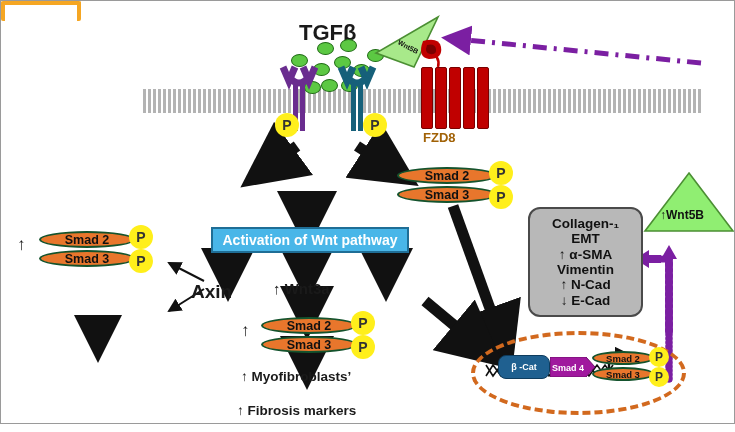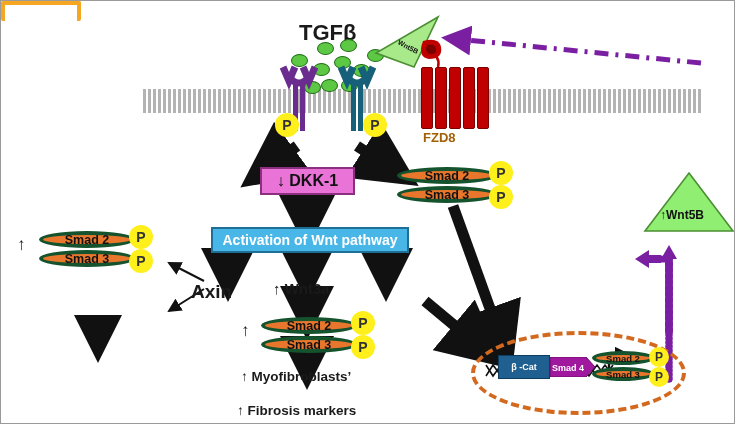--- a/index.html
+++ b/index.html
@@ -36,21 +36,21 @@
         border:2px solid #8b2f7e;font-size:16px;color:#111;}
   #wntpath{left:210px;top:226px;width:198px;height:26px;background:#49b6e8;
         border:2px solid #1f6e96;font-size:14px;color:#fff;}
   #graybox{left:527px;top:206px;width:115px;height:110px;background:#b8b8b8;
         border:2px solid #4a4a4a;border-radius:12px;flex-direction:column;
         font-size:13.5px;color:#111;line-height:1.14;}
   #smad7box{left:8px;top:292px;width:178px;height:78px;background:#fff;
         border:1.5px solid #444;flex-direction:column;font-size:12px;color:#111;}
   
   .smad{position:absolute;border-radius:50%;background:#e8762c;
-        border:4px solid #14532d;display:flex;align-items:center;justify-content:center;
+        border:2px solid #14532d;display:flex;align-items:center;justify-content:center;
         font-weight:bold;color:#111;box-sizing:border-box;}
   
   #nucleus{left:470px;top:330px;width:215px;height:84px;
      border:4px dashed #d2691e;border-radius:50%;box-sizing:border-box;}
   .gene-el{position:absolute;box-sizing:border-box;display:flex;
      align-items:center;justify-content:center;font-weight:bold;color:#fff;font-size:9px;}
   #wnt5b-right{left:659px;top:208px;font-size:12px;color:#111;}
   
   svg.ovl{position:absolute;left:0;top:0;width:735px;height:432px;
           pointer-events:none;overflow:visible;}
@@ -202,21 +202,20 @@
   <div class="pbadge" style="left:274px;top:112px;">P</div>
   <div class="pbadge" style="left:362px;top:112px;">P</div>
 
   <div class="helix abs" style="left:420px;top:66px;"></div>
   <div class="helix abs" style="left:434px;top:66px;"></div>
   <div class="helix abs" style="left:448px;top:66px;"></div>
   <div class="helix abs" style="left:462px;top:66px;"></div>
   <div class="helix abs" style="left:476px;top:66px;"></div>
   <div class="txt" id="fzd8-label">FZD8</div>
 
-  <div class="box" id="dkk1">↓ DKK-1</div>
 
   <div class="abs" style="left:396px;top:166px;">
     <div class="smad" style="left:0;top:0;width:100px;height:17px;font-size:12.5px;">Smad 2</div>
     <div class="smad" style="left:0;top:19px;width:100px;height:17px;font-size:12.5px;">Smad 3</div>
     <div class="pbadge" style="left:92px;top:-6px;">P</div>
     <div class="pbadge" style="left:92px;top:18px;">P</div>
   </div>
 
   <div class="box" id="wntpath">Activation of Wnt pathway</div>
 
@@ -236,30 +235,38 @@
     <div class="txt" style="left:-12px;top:4px;font-size:17px;">↑</div>
     <div class="smad" style="left:8px;top:0;width:96px;height:17px;font-size:12.5px;">Smad 2</div>
     <div class="smad" style="left:8px;top:19px;width:96px;height:17px;font-size:12.5px;">Smad 3</div>
     <div class="pbadge" style="left:98px;top:-6px;">P</div>
     <div class="pbadge" style="left:98px;top:18px;">P</div>
   </div>
 
   <div class="txt" style="left:240px;top:368px;font-size:13.5px;">↑ Myofibroblasts’</div>
   <div class="txt" style="left:236px;top:402px;font-size:13.5px;">↑ Fibrosis markers</div>
 
+  <div class="box" id="graybox">
+    <div>Collagen-₁</div>
+    <div>EMT</div>
+    <div>↑ α-SMA</div>
+    <div>Vimentin</div>
+    <div>↑ N-Cad</div>
+    <div>↓ E-Cad</div>
+  </div>
 
   <svg class="abs" style="left:642px;top:170px;width:92px;height:64px;">
     <polygon points="46,2 90,60 2,60" fill="#90ee72" stroke="#4b8f33" stroke-width="1.6"></polygon>
   </svg>
   <div class="txt" id="wnt5b-right">↑Wnt5B</div>
 
   <div id="nucleus" class="abs"></div>
 
   <div class="gene-el" style="left:497px;top:354px;width:52px;height:24px;
-       background:#1f6090;border:1px solid #0e3c5e;border-radius:0;">β -Cat</div>
+       background:#1f6090;border:1px solid #0e3c5e;border-radius:8px;">β -Cat</div>
 
   <svg class="abs" style="left:549px;top:356px;width:46px;height:20px;">
     <polygon points="0,0 36,0 45,10 36,20 0,20" fill="#a0189e" stroke="#6d0f6b" stroke-width="1"></polygon>
     <text x="18" y="14" font-family="Liberation Sans, sans-serif" font-size="9" font-weight="bold" fill="#fff" text-anchor="middle">Smad 4</text>
   </svg>
 
   <div class="smad abs" style="left:591px;top:350px;width:62px;height:14px;font-size:9.5px;">Smad 2</div>
   <div class="smad abs" style="left:591px;top:366px;width:62px;height:14px;font-size:9.5px;">Smad 3</div>
   <div class="pbadge sm" style="left:648px;top:346px;">P</div>
   <div class="pbadge sm" style="left:648px;top:366px;">P</div>

